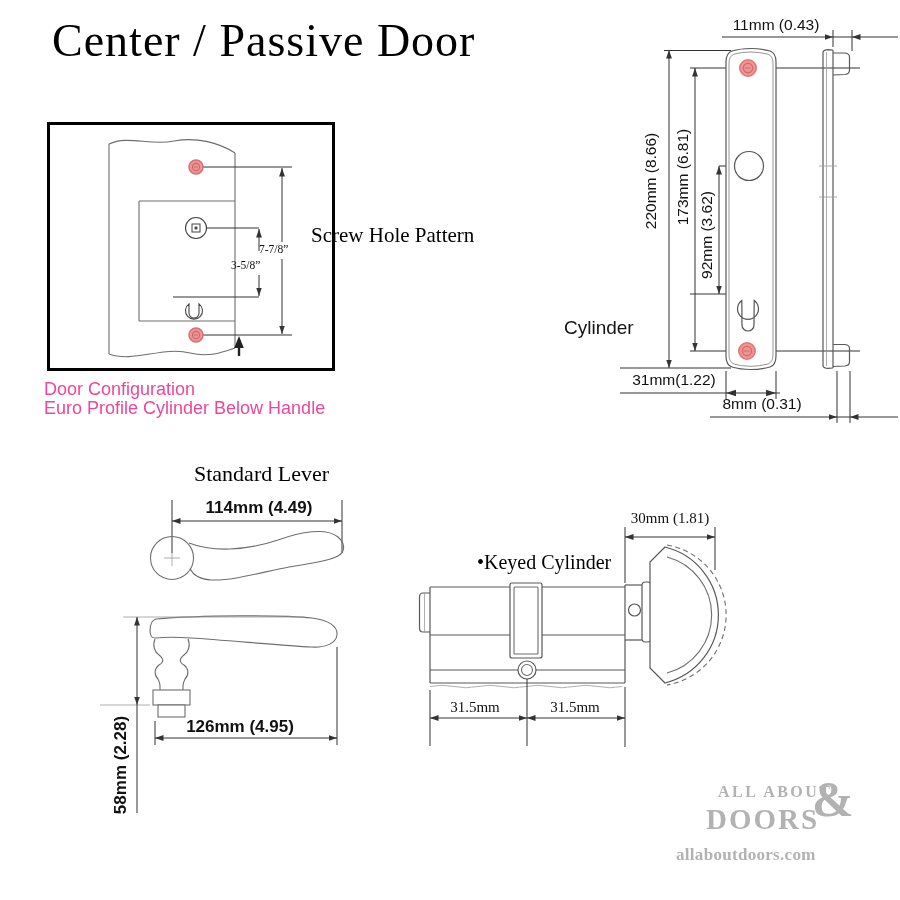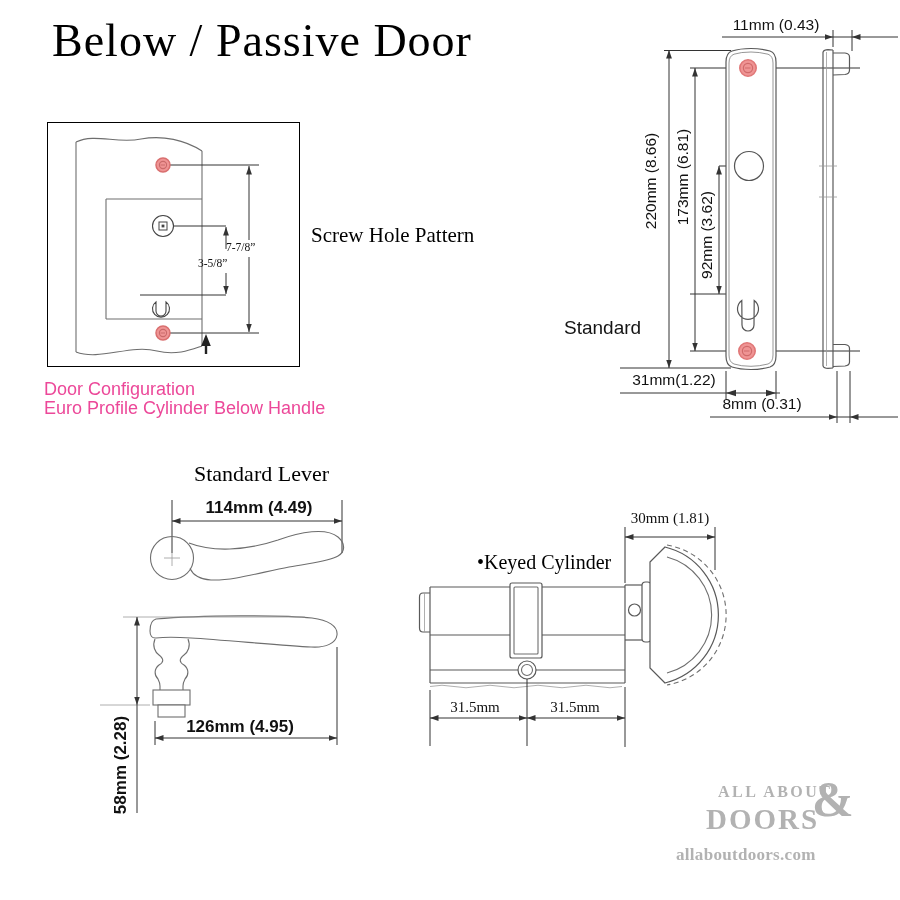--- a/index.html
+++ b/index.html
@@ -6,21 +6,21 @@
   .canvas{position:relative;width:900px;height:900px;background:#fff;overflow:hidden;
           font-family:"Liberation Serif",serif;color:#000;}
   .abs{position:absolute;}
   .title{font:400 46px "Liberation Serif",serif;letter-spacing:1px;white-space:nowrap;}
   .caption{font:400 21px "Liberation Serif",serif;white-space:nowrap;}
   .note{font:400 18px "Liberation Sans",sans-serif;line-height:19px;white-space:nowrap;color:#ec4899;}
   .bp-label{font:400 19px "Liberation Sans",sans-serif;white-space:nowrap;color:#141414;}
   .sec-title{font:400 22px "Liberation Serif",serif;white-space:nowrap;}
   .tt-title{font:400 27px "Liberation Serif",serif;white-space:nowrap;}
   .tt-sub{font:400 20px "Liberation Serif",serif;white-space:nowrap;}
-  .box{border:1px solid #000000;}
+  .box{border:3px solid #000000;padding-left:31px;}
   svg{display:block;}
   .dl{stroke:#333;stroke-width:1;fill:none;}
   .ol{stroke:#595959;stroke-width:1.2;fill:none;}
   .ol2{stroke:#6e6e6e;stroke-width:1.1;fill:none;}
   .thin{stroke:#9a9a9a;stroke-width:0.8;fill:none;}
   .wf{fill:#fff;}
   .ds{font:400 15.5px "Liberation Sans",sans-serif;fill:#111;}
   .dsb{font:700 17px "Liberation Sans",sans-serif;fill:#111;}
   .dser{font:400 15px "Liberation Serif",serif;fill:#111;}
   .dser2{font:400 11.5px "Liberation Serif",serif;fill:#111;}
@@ -38,21 +38,21 @@
 <div class="canvas">
 
   <svg width="0" height="0" style="position:absolute">
     <defs>
       <marker id="arr" markerWidth="10" markerHeight="8" refX="8.5" refY="3.5" orient="auto-start-reverse" markerUnits="userSpaceOnUse">
         <path d="M0,0.6 L8.5,3.5 L0,6.4 Z" fill="#333"></path>
       </marker>
     </defs>
   </svg>
 
-  <div class="abs title" style="left:52px;top:14px;">Below / Passive Door</div>
+  <div class="abs title" style="left:52px;top:14px;">Center / Passive Door</div>
 
   <div class="abs box" style="left:47px;top:122px;width:251px;height:243px;">
     <svg width="251" height="243" viewBox="3 3 251 243">
       <g>
         <path class="ol2" d="M31,22 C50,13 72,24 96,19 C118,15 140,20 157,31"></path>
         <line class="ol2" x1="31" y1="22" x2="31" y2="232"></line>
         <line class="ol2" x1="157" y1="31" x2="157" y2="226"></line>
         <path class="ol2" d="M31,232 C55,241 85,224 112,231 C132,236 148,229 157,226"></path>
         <line class="ol2" x1="61" y1="79" x2="157" y2="79"></line>
         <line class="ol2" x1="61" y1="79" x2="61" y2="199"></line>
@@ -96,21 +96,21 @@
       </g>
     </svg>
   </div>
 
   <div class="abs caption" style="left:311px;top:223px;">Screw Hole Pattern</div>
   <div class="abs note" style="left:44px;top:380px;">
     <div>Door Configuration</div>
     <div>Euro Profile Cylinder Below Handle</div>
   </div>
 
-  <div class="abs bp-label" style="left:564px;top:317px;">Standard</div>
+  <div class="abs bp-label" style="left:564px;top:317px;">Cylinder</div>
   <svg class="abs" style="left:610px;top:0;" width="290" height="440" viewBox="0 0 290 440">
     <g>
       <line class="dl" x1="80" y1="68" x2="250" y2="68"></line>
       <line class="dl" x1="80" y1="351" x2="250" y2="351"></line>
       <line class="dl" x1="109" y1="166" x2="152" y2="166"></line>
       <line class="dl" x1="80" y1="294" x2="138" y2="294"></line>
       <line class="dl" x1="54" y1="50.5" x2="121" y2="50.5"></line>
       <line class="dl" x1="10" y1="368" x2="121" y2="368"></line>
     </g>
     <g>

